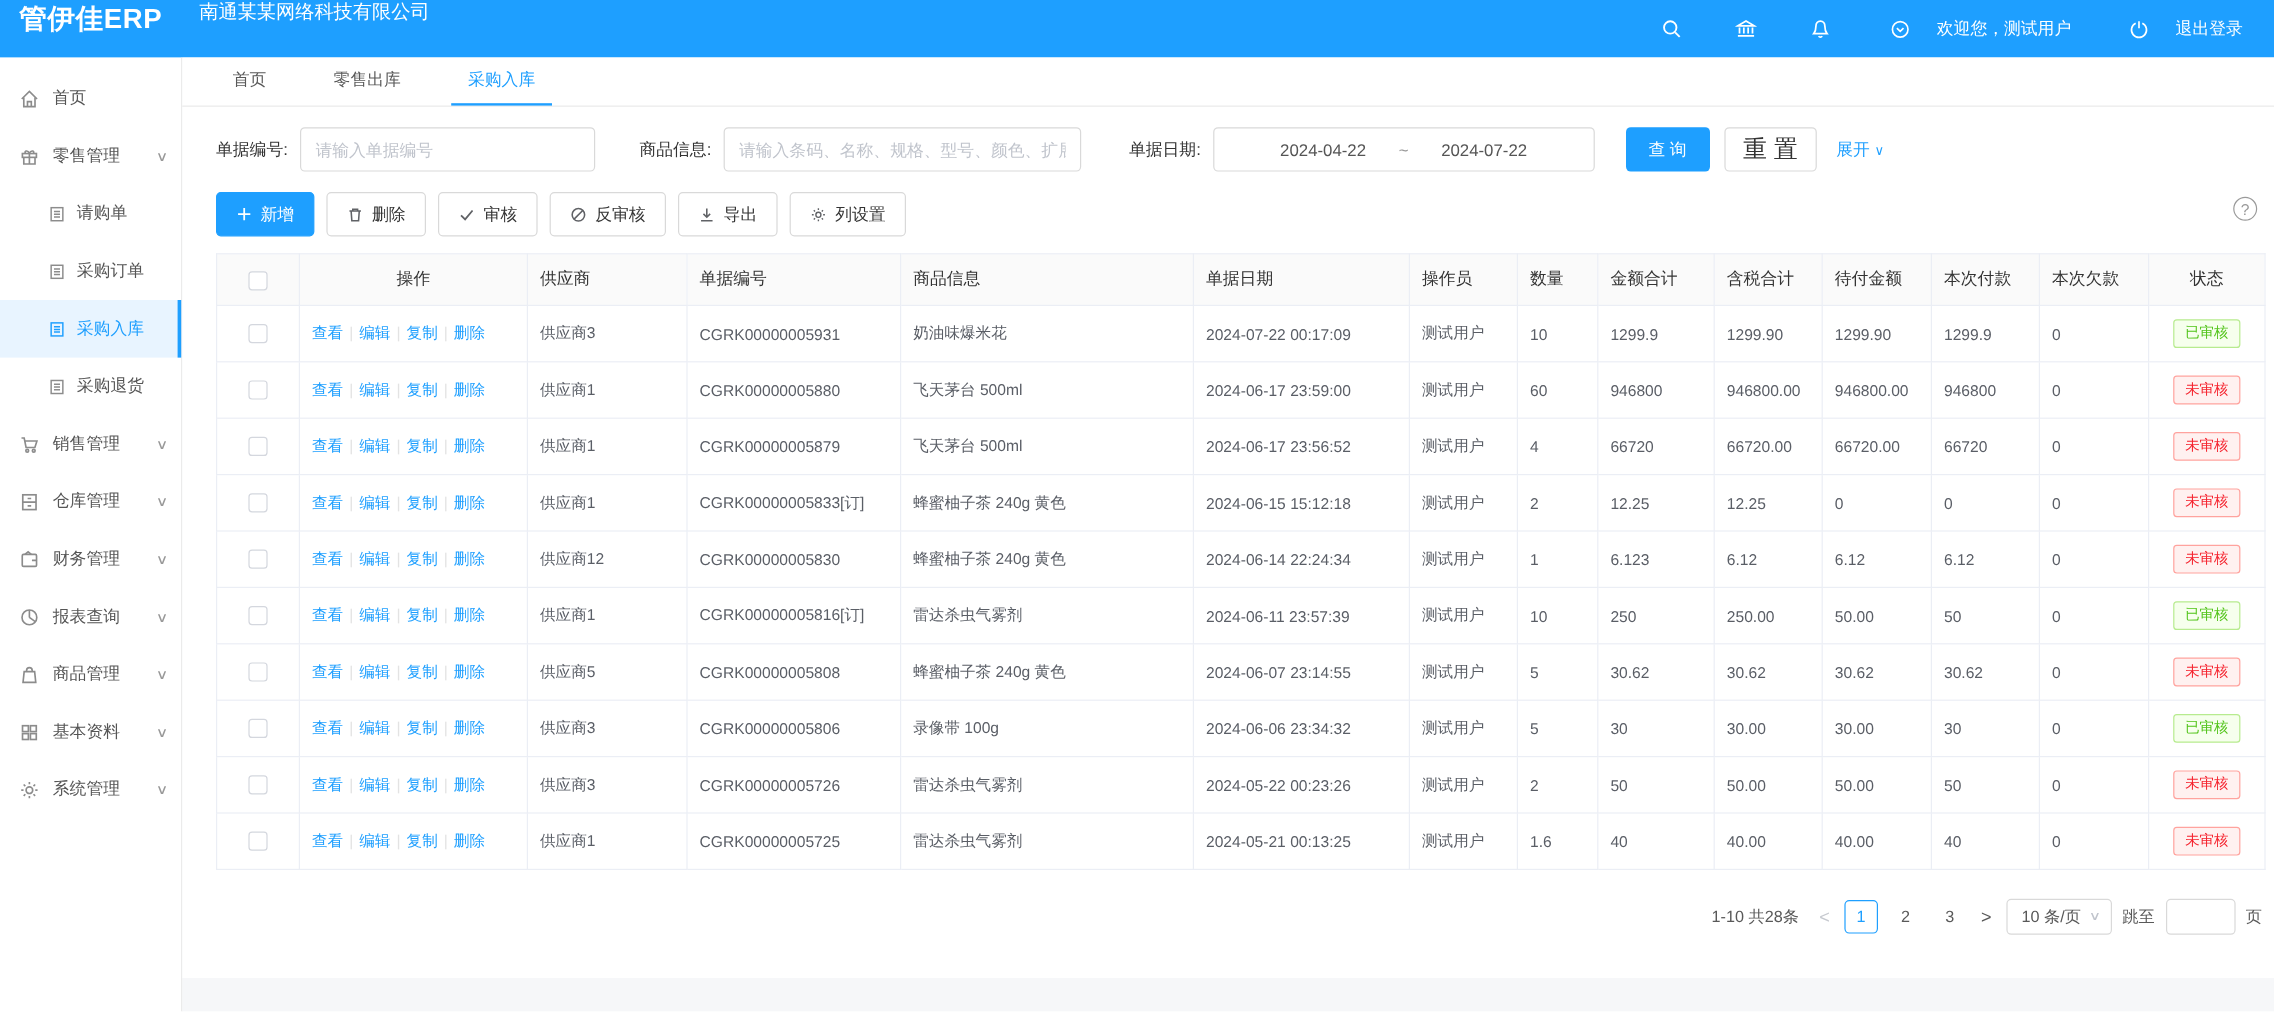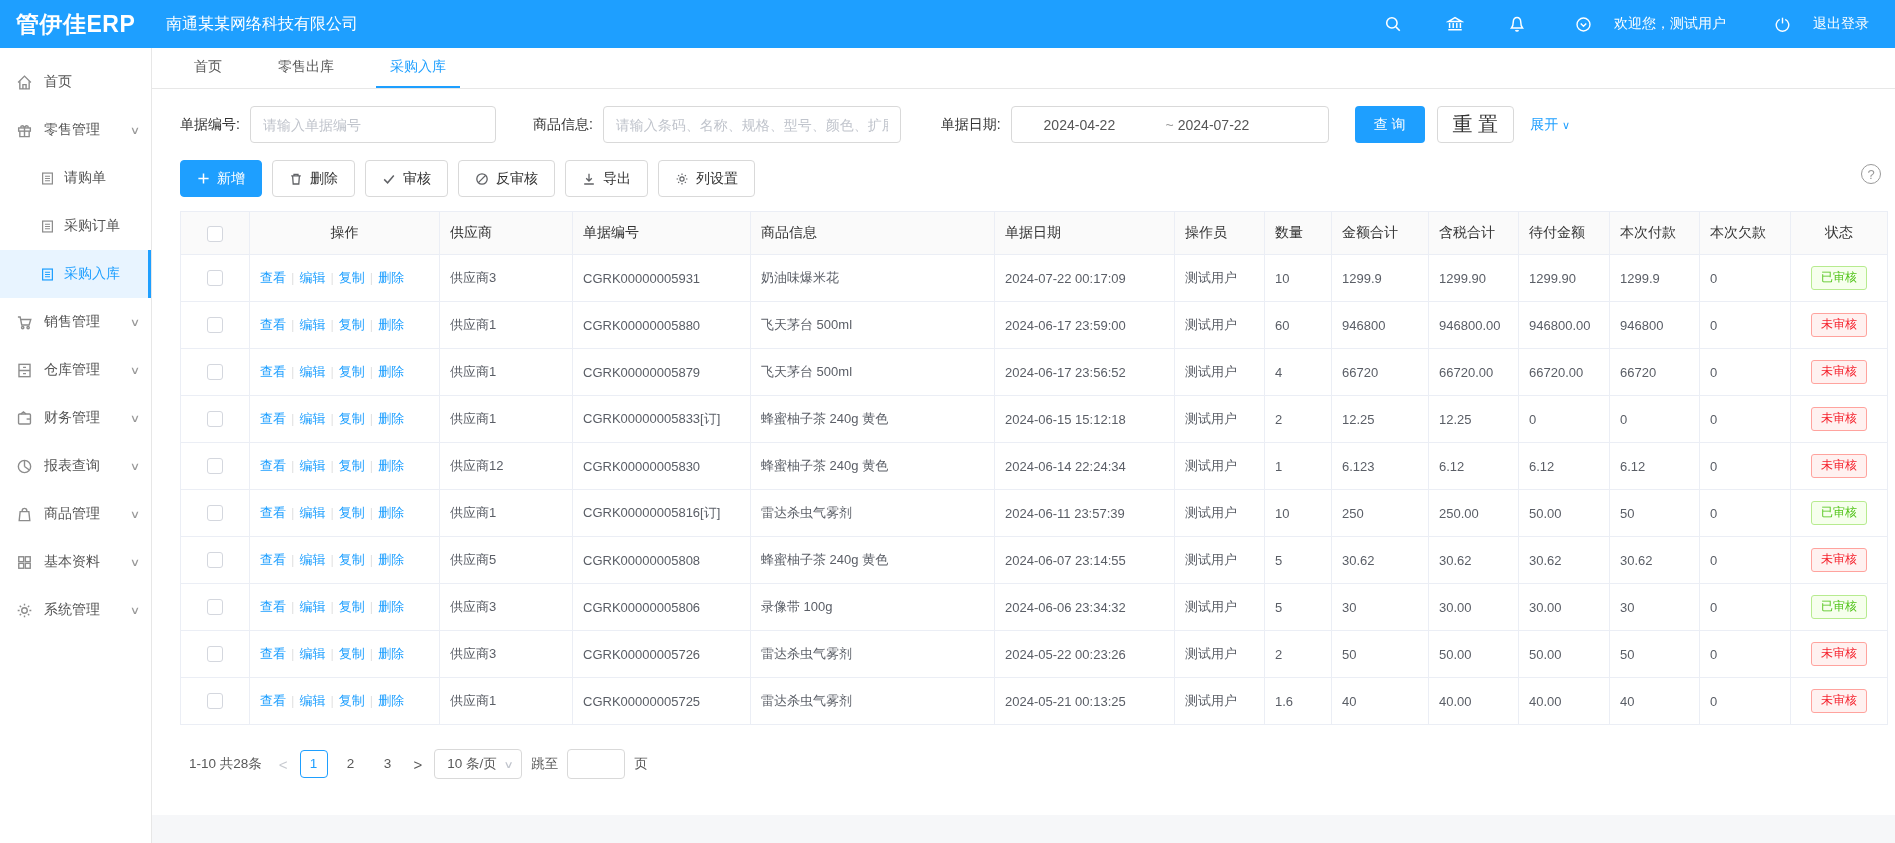--- a/index.html
+++ b/index.html
@@ -1,21 +1,21 @@
 <!DOCTYPE html>
 <html><head>
 <meta charset="utf-8">
 <style>
   * { margin:0; padding:0; box-sizing:border-box; }
   html,body { width:1895px; height:843px; overflow:hidden; }
   body { font-family:"Liberation Sans","DejaVu Sans",sans-serif; background:#fff; color:#333; }
   .page { width:1895px; height:843px; position:relative; display:flex; flex-direction:column; }
 
   
-  .topbar { height:48px; background:#1e9fff; display:flex; align-items:center; color:#fff; flex:0 0 48px; }
+  .topbar { height:48px; background:#1e9fff; display:flex; color:#fff; flex:0 0 48px; }
   .logo { width:152px; padding-left:16px; font-size:23px; font-weight:bold; letter-spacing:.5px; white-space:nowrap; }
   .company { font-size:16px; margin-left:14px; }
   .topbar-right { margin-left:auto; display:flex; align-items:center; padding-right:26px; font-size:14px; }
   .top-ic { display:inline-flex; align-items:center; justify-content:center; width:20px; height:20px; margin-left:42px; cursor:pointer; }
   .top-group { display:inline-flex; align-items:center; gap:22px; margin-left:48px; cursor:pointer; white-space:nowrap; }
   .top-group svg { display:block; }
 
   
   .layout { flex:1; display:flex; min-height:0; }
   .sidebar { width:152px; background:#fff; border-right:1px solid #e7e7e7; padding-top:10px; flex:0 0 152px; }
@@ -36,21 +36,21 @@
   .tab.active { color:#1e9fff; border-bottom-color:#1e9fff; }
 
   .panel { background:#fff; padding-bottom:30px; }
 
   
   .filter-row { display:flex; align-items:center; padding:17px 28px 13px 28px; font-size:14px; color:#333; }
   .f-label { white-space:nowrap; margin-right:10px; }
   .inp { height:37px; border:1px solid #d9d9d9; border-radius:4px; padding:0 12px; font-size:14px; color:#333; outline:none; font-family:inherit; }
   .inp::placeholder { color:#c0c4cc; }
   .daterange { height:37px; width:318px; border:1px solid #d9d9d9; border-radius:4px; display:flex; align-items:center; justify-content:center; gap:4px; font-size:14px; color:#555; cursor:pointer; }
-  .daterange .d-val { width:118px; }
+  .daterange .d-val { width:118px; text-align:center; }
   .daterange .d-sep { color:#999; }
   .btn-primary { height:37px; padding:0 19px; background:#1e9fff; color:#fff; border:none; border-radius:4px; font-size:14px; cursor:pointer; font-family:inherit; white-space:nowrap; }
   .btn-plain { height:37px; padding:0 15px; background:#fff; color:#333; border:1px solid #d9d9d9; border-radius:4px; font-size:20px; cursor:pointer; font-family:inherit; white-space:nowrap; }
   .expand-link { color:#1e9fff; margin-left:16px; cursor:pointer; white-space:nowrap; }
   .expand-link .caret { font-size:11px; }
 
   
   .toolbar { display:flex; align-items:center; gap:10px; padding:4px 20px 14px 28px; position:relative; }
   .tbtn { display:inline-flex; align-items:center; gap:7px; height:37px; padding:0 16px; border:1px solid #d9d9d9; border-radius:4px; background:#fff; color:#333; font-size:14px; cursor:pointer; font-family:inherit; white-space:nowrap; }
   .tbtn svg { color:#606266; }
@@ -67,21 +67,21 @@
   th.center, td.center { text-align:center; }
   .col-check { text-align:center; }
   .checkbox { width:16px; height:16px; border:1px solid #d4d7de; border-radius:3px; background:#fff; display:inline-block; vertical-align:middle; cursor:pointer; }
   .col-actions a { color:#1e9fff; text-decoration:none; cursor:pointer; }
   .col-actions .sep { color:#e3e3e3; margin:0 5px; }
   .badge { display:inline-block; padding:3px 9px; font-size:12px; border-radius:3px; line-height:1.3; }
   .badge.approved { color:#52c41a; background:#f6ffed; border:1px solid #b7eb8f; }
   .badge.pending  { color:#f5222d; background:#fff1f0; border:1px solid #ffa39e; }
 
   
-  .pagination { display:flex; align-items:center; padding:24px 10px 6px 0; font-size:13.5px; color:#595959; }
+  .pagination { display:flex; align-items:center; justify-content:flex-end; padding:24px 10px 6px 0; font-size:13.5px; color:#595959; }
   .pagination > * { margin-left:9px; }
   .pg-summary { margin-right:5px; }
   .pg-arrow { color:#c6c9cf; font-size:15px; cursor:pointer; padding:0 3px; }
   .pg-arrow.next { color:#595959; }
   .pg-num { min-width:28px; height:28px; line-height:28px; text-align:center; border-radius:4px; cursor:pointer; }
   .pg-num.current { border:1px solid #1e9fff; color:#1e9fff; line-height:26px; background:#fff; }
   .pg-size { height:30px; border:1px solid #d9d9d9; border-radius:4px; display:inline-flex; align-items:center; padding:0 9px 0 12px; gap:8px; cursor:pointer; background:#fff; }
   .pg-size .caret { color:#c0c4cc; font-size:10px; transform:scaleX(1.4); }
   .jump-input { width:58px; height:30px; border:1px solid #d9d9d9; border-radius:4px; outline:none; padding:0 8px; font-size:13px; }
 </style>
@@ -176,20 +176,29 @@
         <span>采购订单</span>
       </div>
       <div class="side-item side-sub active">
         <span class="s-ic">
             <svg viewBox="0 0 16 16" width="15" height="15" fill="none" stroke="currentColor" stroke-width="1.3">
               <rect x="2.8" y="2.2" width="10.4" height="11.6"></rect>
               <path d="M5.3 5.6 H10.7 M5.3 8 H10.7 M5.3 10.4 H10.7"></path>
             </svg>
           </span>
         <span>采购入库</span>
+      </div>
+      <div class="side-item side-sub">
+        <span class="s-ic">
+            <svg viewBox="0 0 16 16" width="15" height="15" fill="none" stroke="currentColor" stroke-width="1.3">
+              <rect x="2.8" y="2.2" width="10.4" height="11.6"></rect>
+              <path d="M5.3 5.6 H10.7 M5.3 8 H10.7 M5.3 10.4 H10.7"></path>
+            </svg>
+          </span>
+        <span>采购退货</span>
       </div>
       <div class="side-item">
         <span class="s-ic">
             <svg viewBox="0 0 16 16" width="17" height="17" fill="none" stroke="currentColor" stroke-width="1.3">
               <path d="M1.8 2.8 H3.9 L5.4 10.3 H12.3 L13.9 5.2 H4.5"></path>
               <circle cx="6.3" cy="12.8" r="1.1"></circle>
               <circle cx="11.4" cy="12.8" r="1.1"></circle>
             </svg>
           </span>
         <span>销售管理</span>

